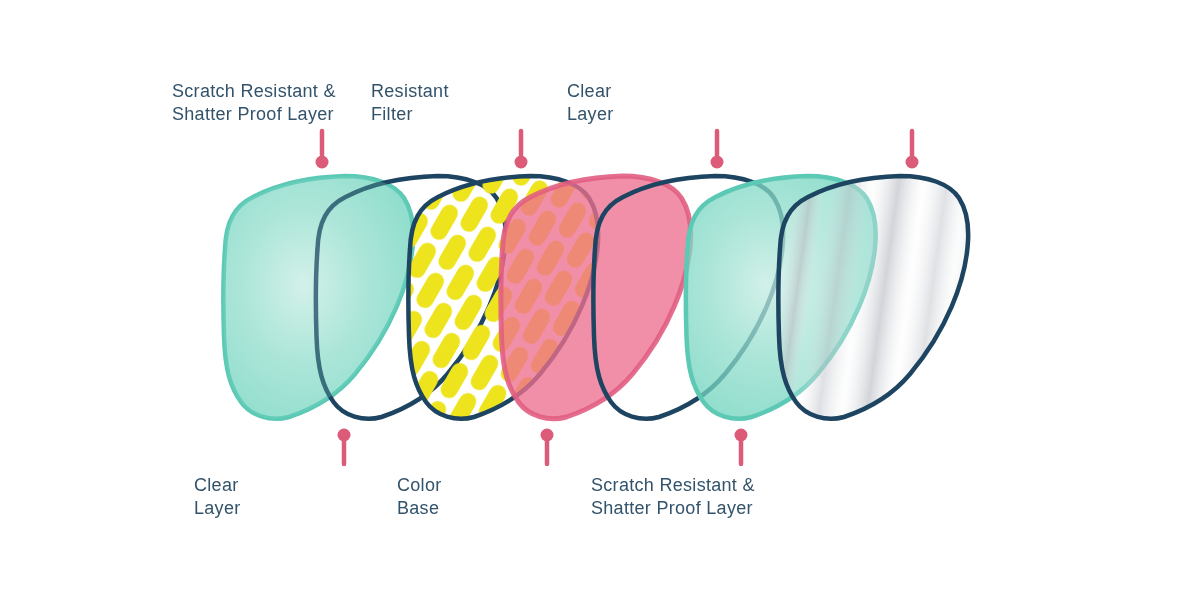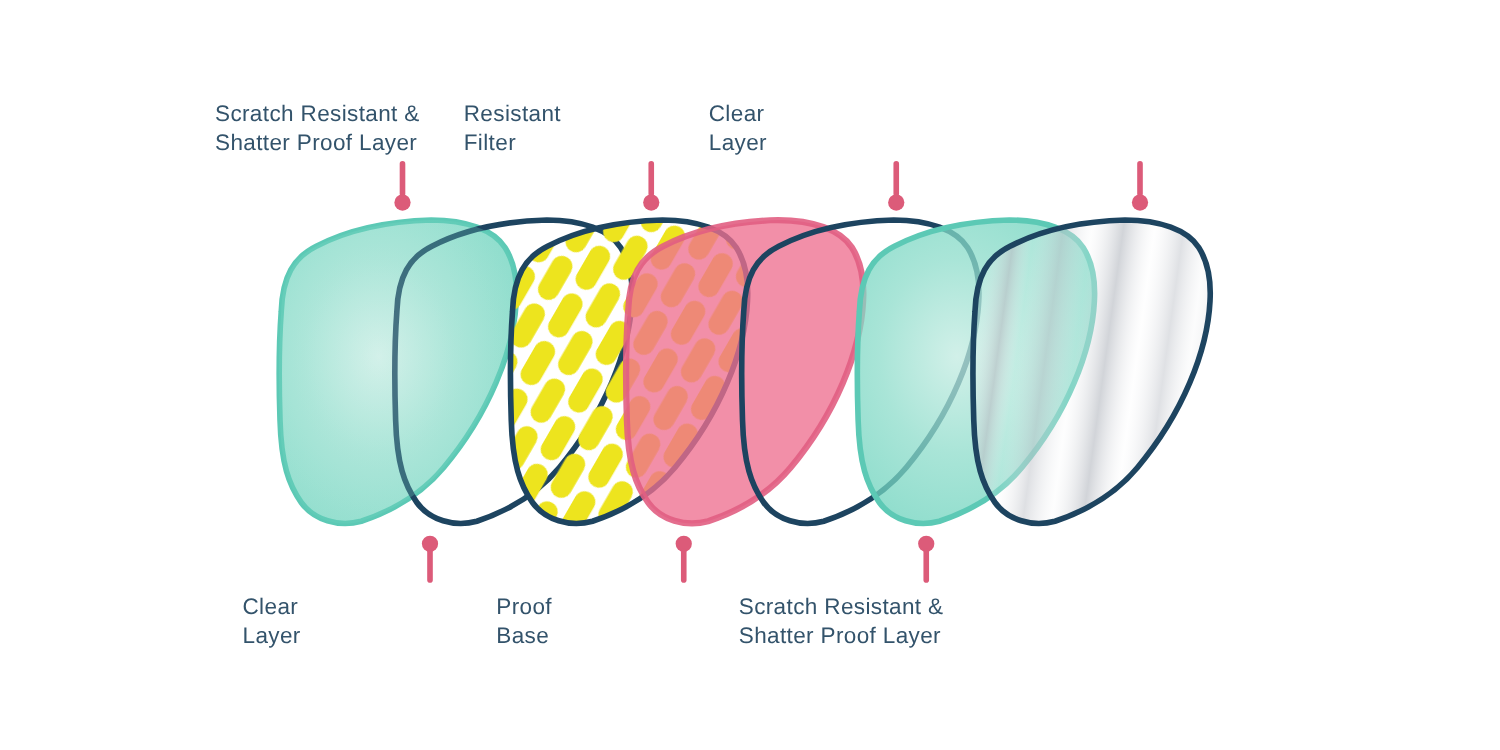--- a/index.html
+++ b/index.html
@@ -105,21 +105,21 @@
     <div>Layer</div>
   </div>
   <div class="label top" style="left:762px">
   </div>
 
   <div class="label bottom" style="left:194px">
     <div>Clear</div>
     <div>Layer</div>
   </div>
   <div class="label bottom" style="left:397px">
-    <div>Proof</div>
+    <div>Color</div>
     <div>Base</div>
   </div>
   <div class="label bottom" style="left:591px">
     <div>Scratch Resistant &amp;</div>
     <div>Shatter Proof Layer</div>
   </div>
 
 </div>
 
 </body></html>

